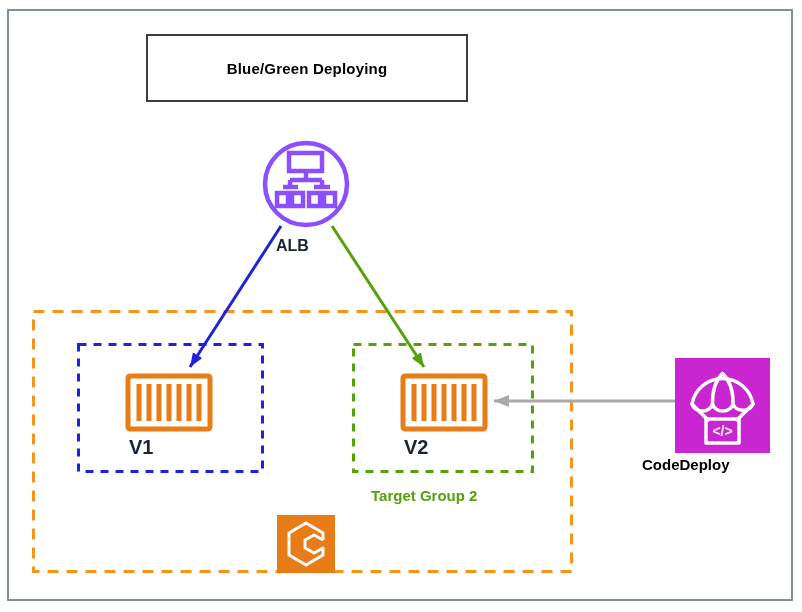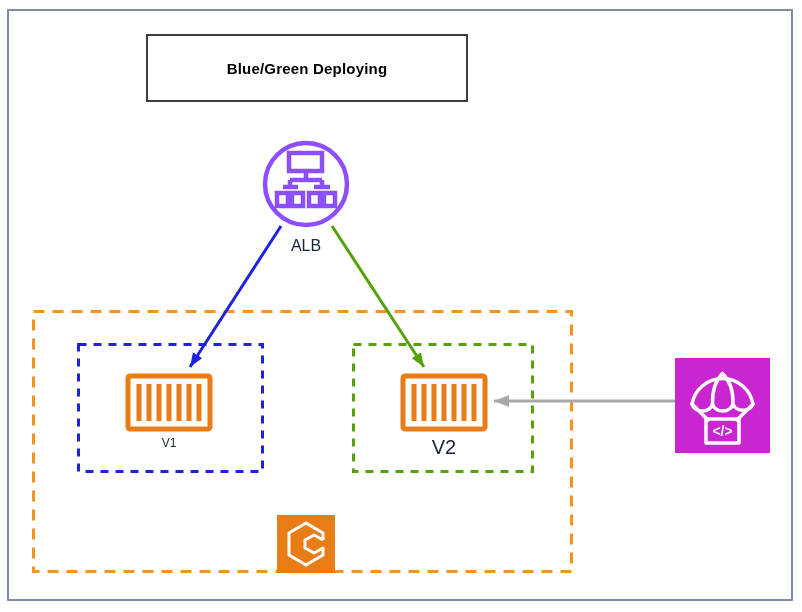--- a/index.html
+++ b/index.html
@@ -11,21 +11,21 @@
     position:absolute;left:7px;top:9px;width:782px;height:588px;
     border:2px solid #7E8EA3;background:#ffffff;
   }
   .abs{position:absolute;}
   .title-box{
     left:146px;top:34px;width:318px;height:64px;
     border:2px solid #3d3d3d;background:#ffffff;
     display:flex;align-items:center;justify-content:center;
   }
   .title-text{font-size:15px;font-weight:bold;color:#000000;letter-spacing:.2px;}
-  .lbl{font-weight:normal;text-align:center;}
+  .lbl{font-weight:bold;}
   .lbl-dark{color:#1A2433;}
   .lbl-blue{color:#1E22DD;}
   .lbl-green{color:#55A10A;}
   .lbl-black{color:#000000;}
   svg{display:block;}
 </style>
 </head>
 <body>
 
 <div class="stage">
@@ -74,41 +74,43 @@
     </g>
   </svg>
   <div class="abs lbl lbl-dark" style="left:276px;top:237px;width:60px;font-size:16px">ALB</div>
 
   <svg class="abs" style="left:125px;top:373px" width="88" height="59" viewBox="0 0 88 59">
     <g fill="none" stroke-width="5" stroke="#E87D17">
       <rect x="3" y="3" width="82" height="53" rx="2" fill="#ffffff"></rect>
       <path d="M14 11 V48 M24 11 V48 M34 11 V48 M44 11 V48 M54 11 V48 M64 11 V48 M74 11 V48"></path>
     </g>
   </svg>
-  <div class="abs lbl lbl-dark" style="left:129px;top:436px;width:80px;font-size:12px">V1</div>
+  <div class="abs lbl lbl-dark" style="left:129px;top:436px;width:80px;font-size:20px">V1</div>
 
   <svg class="abs" style="left:400px;top:373px" width="88" height="59" viewBox="0 0 88 59">
     <g fill="none" stroke-width="5" stroke="#E87D17">
       <rect x="3" y="3" width="82" height="53" rx="2" fill="#ffffff"></rect>
       <path d="M14 11 V48 M24 11 V48 M34 11 V48 M44 11 V48 M54 11 V48 M64 11 V48 M74 11 V48"></path>
     </g>
   </svg>
   <div class="abs lbl lbl-dark" style="left:404px;top:436px;width:80px;font-size:20px">V2</div>
+  <div class="abs lbl lbl-green" style="left:371px;top:487px;width:160px;font-size:15px">Target Group 2</div>
 
   <svg class="abs" style="left:277px;top:515px" width="58" height="58" viewBox="0 0 58 58">
     <rect width="58" height="58" fill="#E87D17"></rect>
     <path d="M46 25 V18 L29 8 L12 18 V40 L29 50 L46 40 V33 L37 38 L28 33 V25 L37 20 L46 25" fill="none" stroke="#ffffff" stroke-width="3" stroke-linejoin="round"></path>
   </svg>
 
   <svg class="abs" style="left:675px;top:358px" width="95" height="95" viewBox="0 0 95 95">
     <rect width="95" height="95" fill="#C925D1"></rect>
     <g fill="none" stroke="#ffffff" stroke-width="3.5" stroke-linecap="round" stroke-linejoin="round">
       <path d="M17 46 A31 31 0 0 1 78 46"></path>
       <path d="M17 46 A10.5 9 0 0 0 37.5 46 A10.5 9 0 0 0 58 46 A10.5 9 0 0 0 78 46"></path>
       <path d="M37.5 46 Q37 26 47.5 15.5"></path>
       <path d="M58 46 Q58.5 26 47.5 15.5"></path>
       <path d="M17 46 L33 62 M78 46 L62 62"></path>
       <rect x="31" y="61" width="33" height="24"></rect>
     </g>
     <text x="47.5" y="78" text-anchor="middle" fill="#ffffff" font-size="14" font-weight="bold" font-family="Liberation Sans, sans-serif">&lt;/&gt;</text>
   </svg>
+  <div class="abs lbl lbl-black" style="left:642px;top:456px;width:160px;font-size:15px">CodeDeploy</div>
 
 </div>
 
 </body></html>

